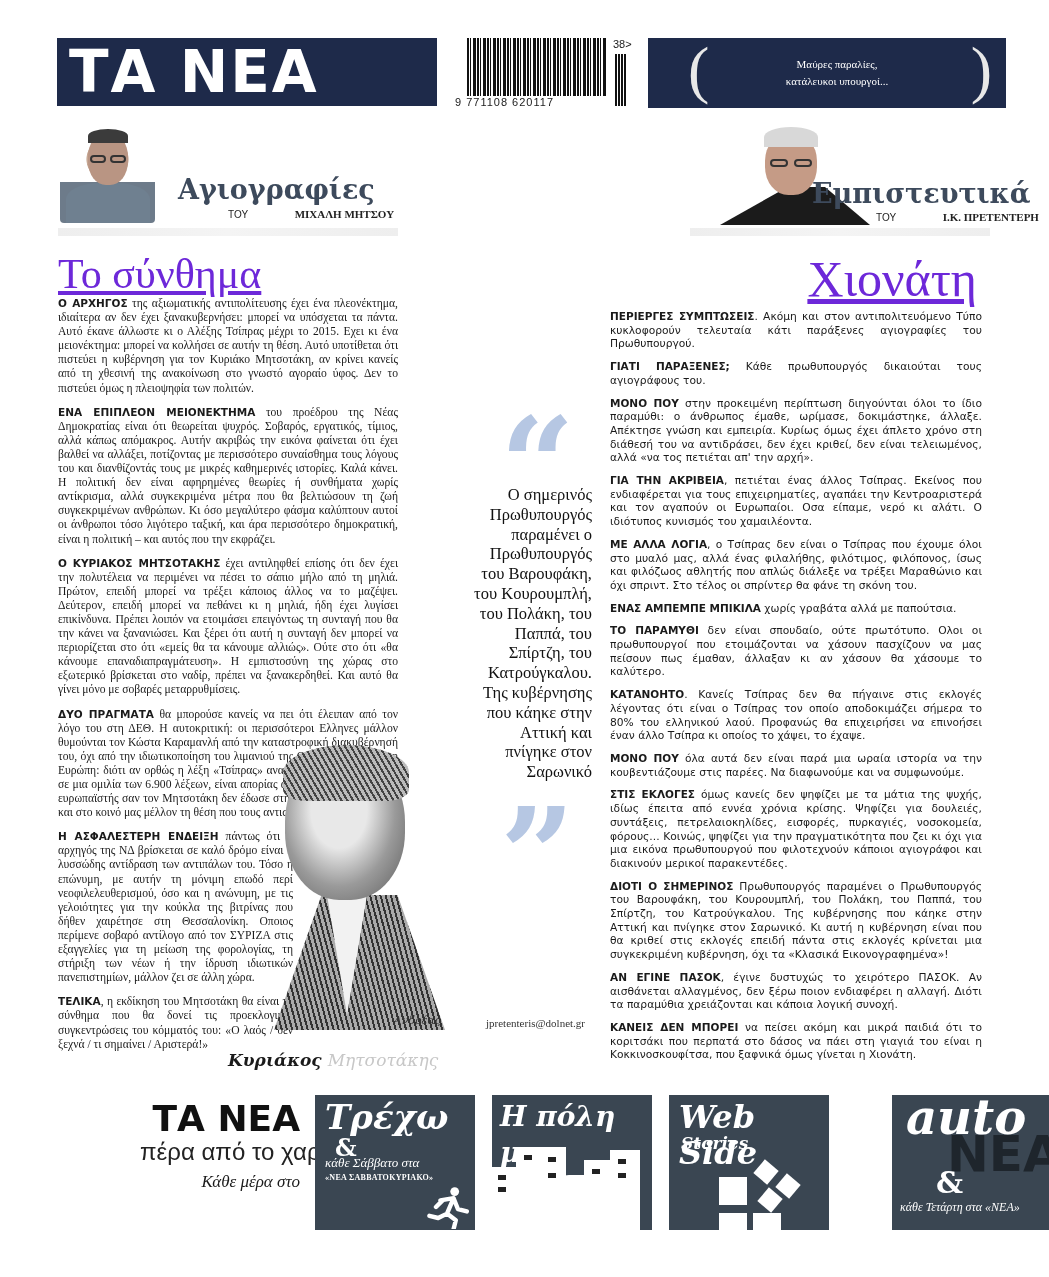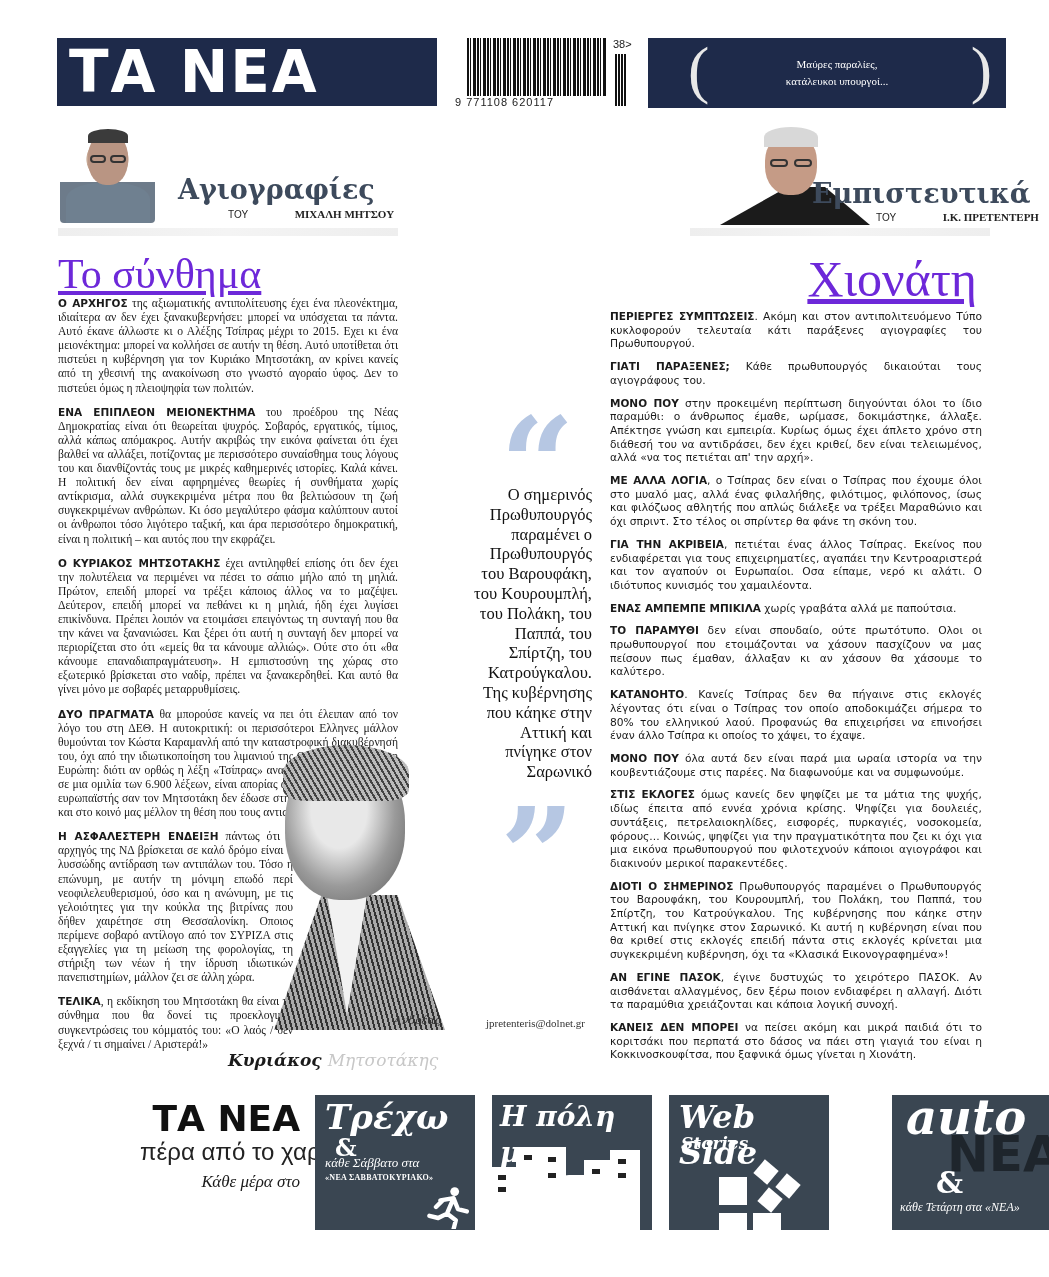--- a/index.html
+++ b/index.html
@@ -169,22 +169,22 @@
 
 <div class="quote-mark" style="left:500px;top:400px;">“</div>
 <div class="pullquote">Ο σημερινός Πρωθυπουργός παραμένει ο Πρωθυπουργός του Βαρουφάκη, του Κουρουμπλή, του Πολάκη, του Παππά, του Σπίρτζη, του Κατρούγκαλου. Της κυβέρνησης που κάηκε στην Αττική και πνίγηκε στον Σαρωνικό</div>
 <div class="quote-mark" style="left:500px;top:790px;">”</div>
 <div class="email">jpretenteris@dolnet.gr</div>
 
 <div class="col right">
   <p><span class="lead">ΠΕΡΙΕΡΓΕΣ ΣΥΜΠΤΩΣΕΙΣ</span><span>. Ακόμη και στον αντιπολιτευόμενο Τύπο κυκλοφορούν τελευταία κάτι παράξενες αγιογραφίες του Πρωθυπουργού.</span></p>
   <p><span class="lead">ΓΙΑΤΙ ΠΑΡΑΞΕΝΕΣ;</span><span> Κάθε πρωθυπουργός δικαιούται τους αγιογράφους του.</span></p>
   <p><span class="lead">ΜΟΝΟ ΠΟΥ</span><span> στην προκειμένη περίπτωση διηγούνται όλοι το ίδιο παραμύθι: ο άνθρωπος έμαθε, ωρίμασε, δοκιμάστηκε, άλλαξε. Απέκτησε γνώση και εμπειρία. Κυρίως όμως έχει άπλετο χρόνο στη διάθεσή του να αντιδράσει, δεν έχει κριθεί, δεν είναι τελειωμένος, αλλά «να τος πετιέται απ' την αρχή».</span></p>
+  <p><span class="lead">ΓΙΑ ΤΗΝ ΑΚΡΙΒΕΙΑ</span><span>, πετιέται ένας άλλος Τσίπρας. Εκείνος που ενδιαφέρεται για τους επιχειρηματίες, αγαπάει την Κεντροαριστερά και τον αγαπούν οι Ευρωπαίοι. Οσα είπαμε, νερό κι αλάτι. Ο ιδιότυπος κυνισμός του χαμαιλέοντα.</span></p>
   <p><span class="lead">ΜΕ ΑΛΛΑ ΛΟΓΙΑ</span><span>, ο Τσίπρας δεν είναι ο Τσίπρας που έχουμε όλοι στο μυαλό μας, αλλά ένας φιλαλήθης, φιλότιμος, φιλόπονος, ίσως και φιλόζωος αθλητής που απλώς διάλεξε να τρέξει Μαραθώνιο και όχι σπριντ. Στο τέλος οι σπρίντερ θα φάνε τη σκόνη του.</span></p>
-  <p><span class="lead">ΓΙΑ ΤΗΝ ΑΚΡΙΒΕΙΑ</span><span>, πετιέται ένας άλλος Τσίπρας. Εκείνος που ενδιαφέρεται για τους επιχειρηματίες, αγαπάει την Κεντροαριστερά και τον αγαπούν οι Ευρωπαίοι. Οσα είπαμε, νερό κι αλάτι. Ο ιδιότυπος κυνισμός του χαμαιλέοντα.</span></p>
   <p><span class="lead">ΕΝΑΣ ΑΜΠΕΜΠΕ ΜΠΙΚΙΛΑ</span><span> χωρίς γραβάτα αλλά με παπούτσια.</span></p>
   <p><span class="lead">ΤΟ ΠΑΡΑΜΥΘΙ</span><span> δεν είναι σπουδαίο, ούτε πρωτότυπο. Ολοι οι πρωθυπουργοί που ετοιμάζονται να χάσουν πασχίζουν να μας πείσουν πως έμαθαν, άλλαξαν κι αν χάσουν θα χάσουμε το καλύτερο.</span></p>
   <p><span class="lead">ΚΑΤΑΝΟΗΤΟ</span><span>. Κανείς Τσίπρας δεν θα πήγαινε στις εκλογές λέγοντας ότι είναι ο Τσίπρας τον οποίο αποδοκιμάζει σήμερα το 80% του ελληνικού λαού. Προφανώς θα επιχειρήσει να επινοήσει έναν άλλο Τσίπρα κι οποίος το χάψει, το έχαψε.</span></p>
   <p><span class="lead">ΜΟΝΟ ΠΟΥ</span><span> όλα αυτά δεν είναι παρά μια ωραία ιστορία να την κουβεντιάζουμε στις παρέες. Να διαφωνούμε και να συμφωνούμε.</span></p>
   <p><span class="lead">ΣΤΙΣ ΕΚΛΟΓΕΣ</span><span> όμως κανείς δεν ψηφίζει με τα μάτια της ψυχής, ιδίως έπειτα από εννέα χρόνια κρίσης. Ψηφίζει για δουλειές, συντάξεις, πετρελαιοκηλίδες, εισφορές, πυρκαγιές, νοσοκομεία, φόρους... Κοινώς, ψηφίζει για την πραγματικότητα που ζει κι όχι για μια εικόνα πρωθυπουργού που φιλοτεχνούν κάποιοι αγιογράφοι και διακινούν μερικοί παρακεντέδες.</span></p>
   <p><span class="lead">ΔΙΟΤΙ Ο ΣΗΜΕΡΙΝΟΣ</span><span> Πρωθυπουργός παραμένει ο Πρωθυπουργός του Βαρουφάκη, του Κουρουμπλή, του Πολάκη, του Παππά, του Σπίρτζη, του Κατρούγκαλου. Της κυβέρνησης που κάηκε στην Αττική και πνίγηκε στον Σαρωνικό. Κι αυτή η κυβέρνηση είναι που θα κριθεί στις εκλογές επειδή πάντα στις εκλογές κρίνεται μια συγκεκριμένη κυβέρνηση, όχι τα «Κλασικά Εικονογραφημένα»!</span></p>
   <p><span class="lead">ΑΝ ΕΓΙΝΕ ΠΑΣΟΚ</span><span>, έγινε δυστυχώς το χειρότερο ΠΑΣΟΚ. Αν αισθάνεται αλλαγμένος, δεν ξέρω ποιον ενδιαφέρει η αλλαγή. Διότι τα παραμύθια χρειάζονται και κάποια λογική συνοχή.</span></p>
   <p><span class="lead">ΚΑΝΕΙΣ ΔΕΝ ΜΠΟΡΕΙ</span><span> να πείσει ακόμη και μικρά παιδιά ότι το κοριτσάκι που περπατά στο δάσος να πάει στη γιαγιά του είναι η Κοκκινοσκουφίτσα, που ξαφνικά όμως γίνεται η Χιονάτη.</span></p>
 </div>
 

